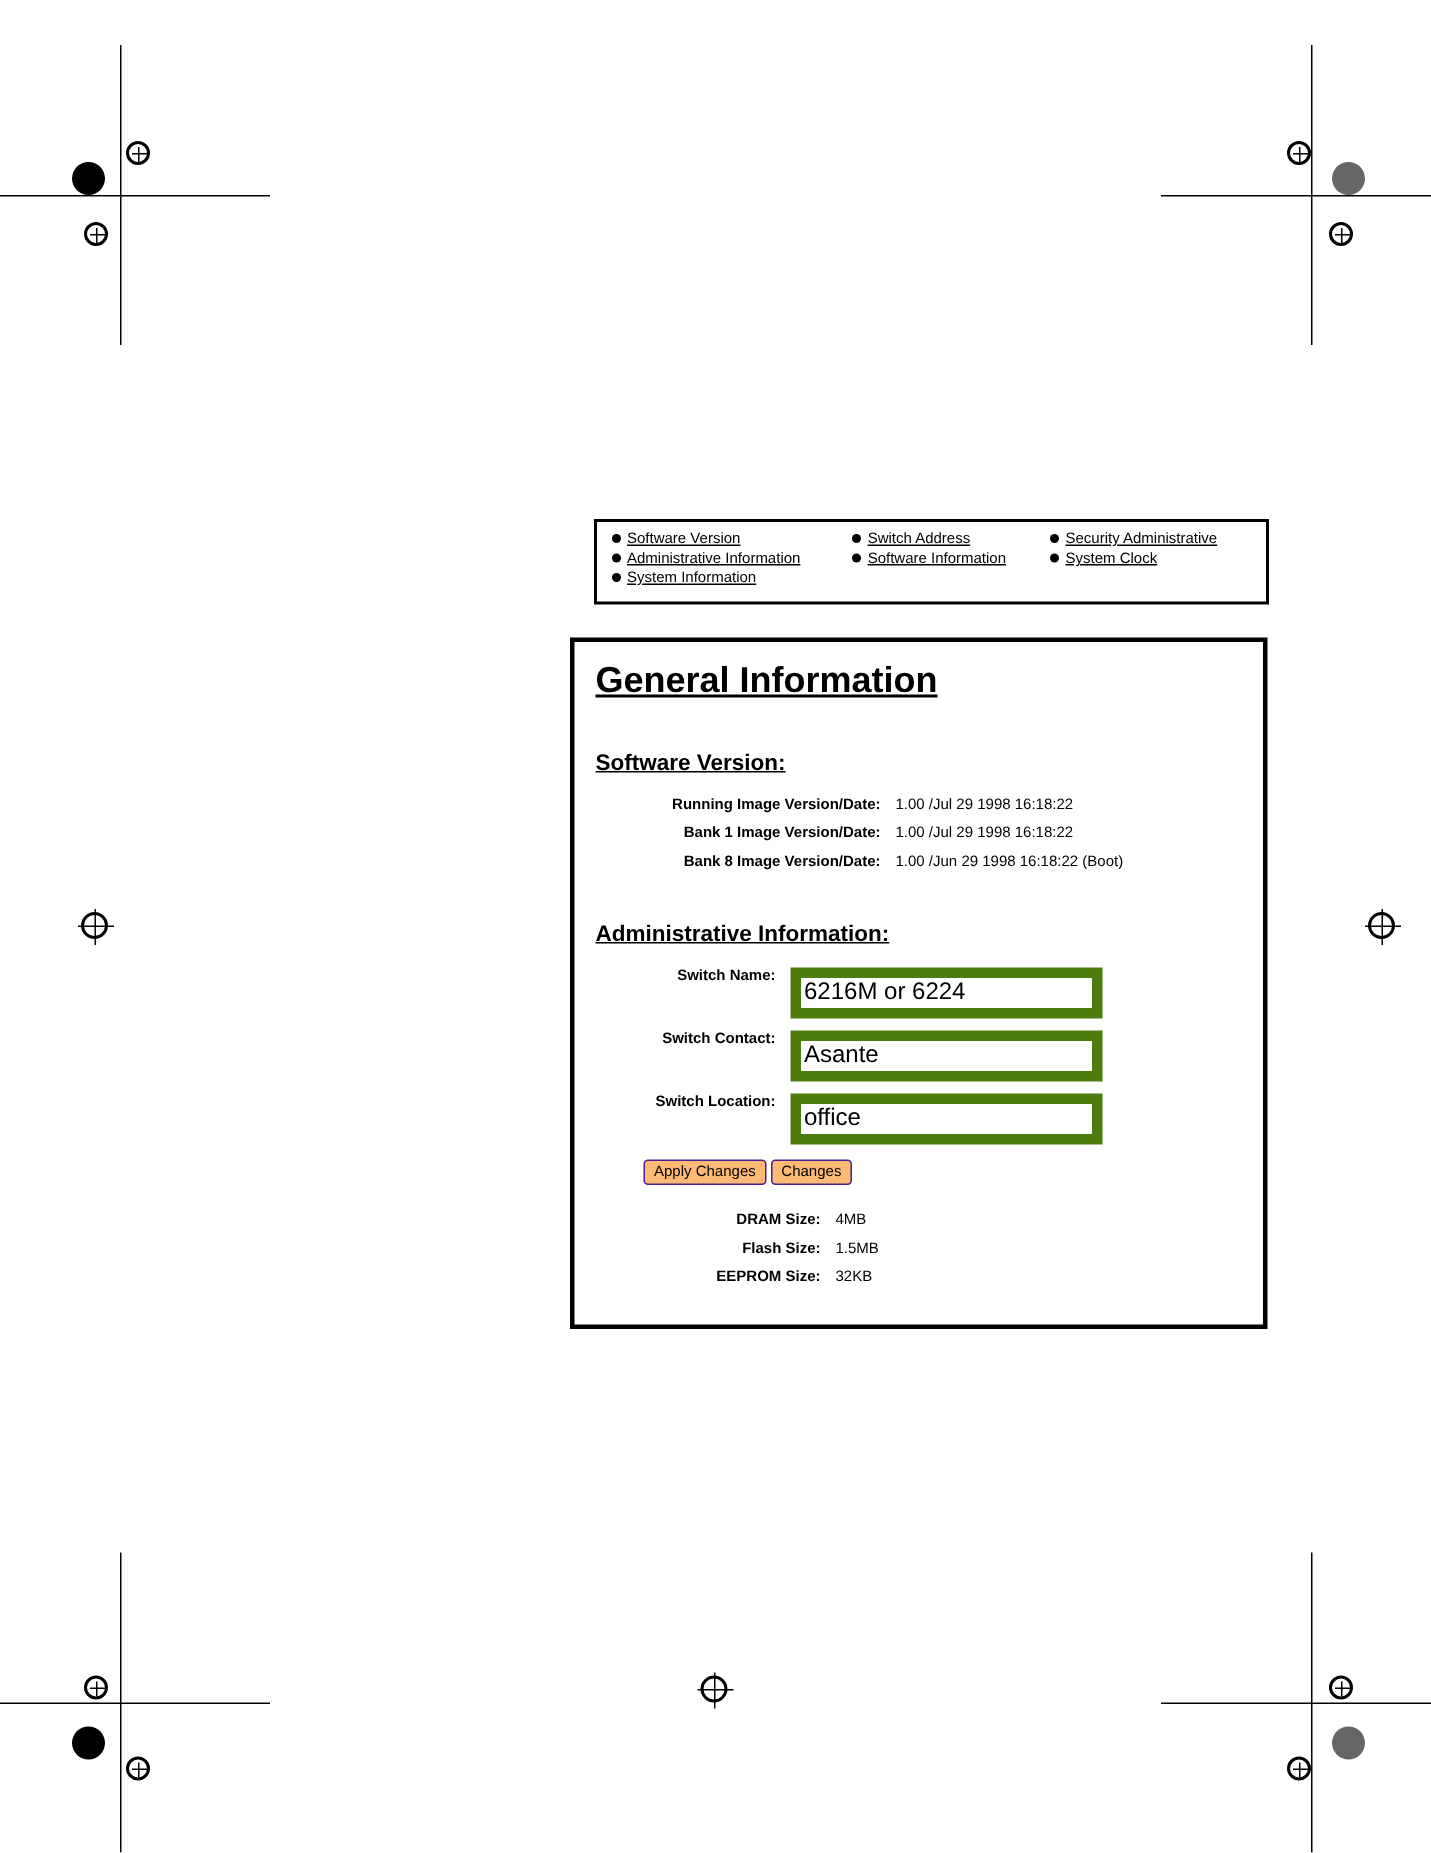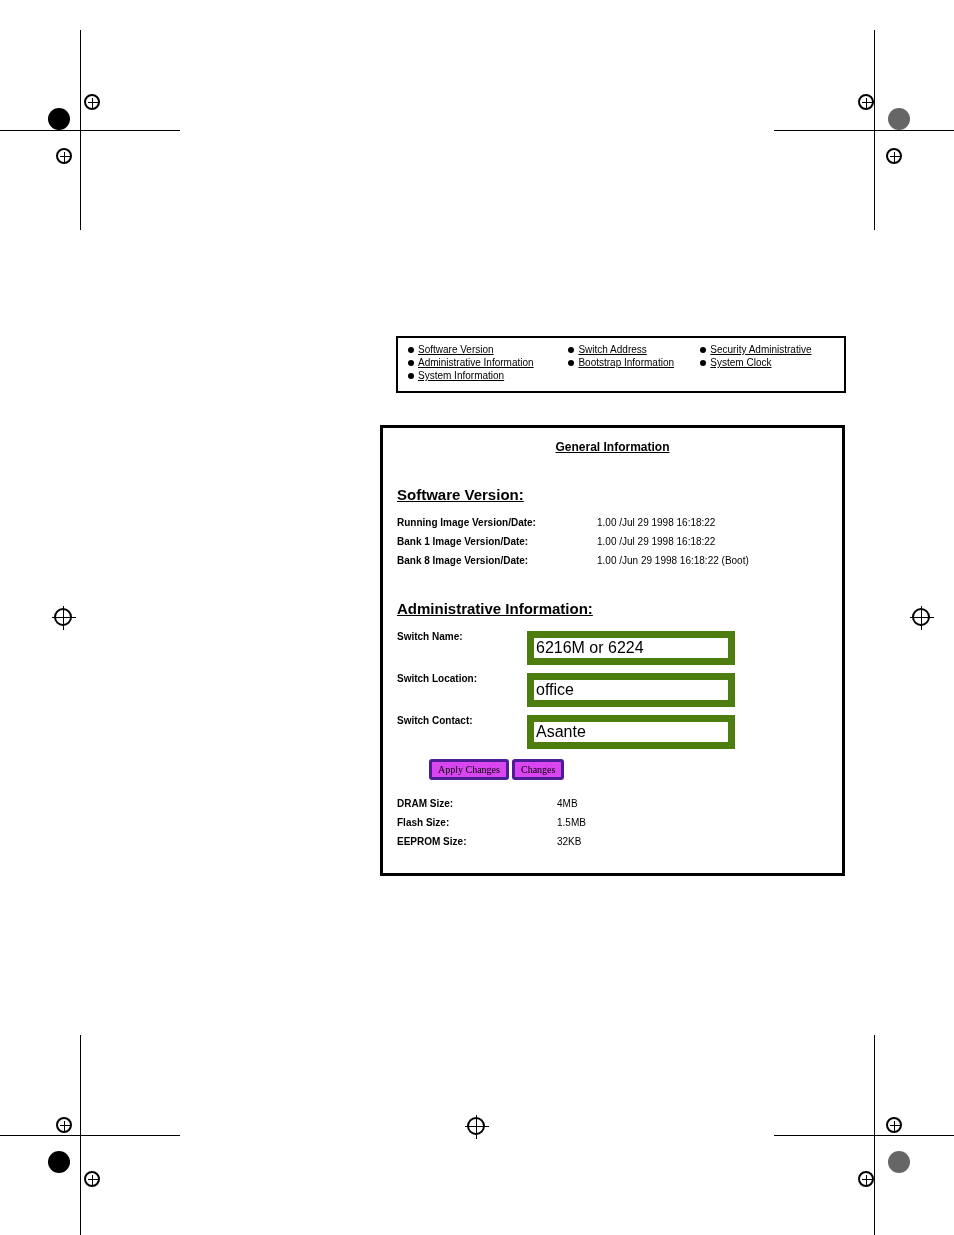--- a/index.html
+++ b/index.html
@@ -11,41 +11,41 @@
   .reg{position:absolute;width:22px;height:22px;border-radius:50%;}
   .reg.dark{background:#000;}
   .reg.grey{background:#666;}
   .reg.small{width:16px;height:16px;border:2px solid #000;background:#fff;box-sizing:border-box;}
   .reg.small::after{content:"";position:absolute;left:6px;top:2px;width:0;height:10px;border-left:1px solid #000;}
   .reg.small::before{content:"";position:absolute;top:6px;left:2px;height:0;width:10px;border-top:1px solid #000;}
   .midreg{position:absolute;width:18px;height:18px;border:2px solid #000;border-radius:50%;background:#fff;box-sizing:border-box;}
   .midreg::after{content:"";position:absolute;left:7px;top:-4px;height:24px;border-left:1px solid #000;}
   .midreg::before{content:"";position:absolute;top:7px;left:-4px;width:24px;border-top:1px solid #000;}
   
-  .navbox{position:absolute;left:396px;top:336px;width:450px;border:2px solid #000;padding:6px 10px 10px 10px;box-sizing:border-box;}
+  .navbox{position:absolute;left:396px;top:346px;width:450px;border:2px solid #000;padding:6px 10px 10px 10px;box-sizing:border-box;}
   .navcols{display:flex;}
   .navcol{display:flex;flex-direction:column;gap:2px;}
   .navcol.c1{width:180px;}
   .navcol.c2{width:148px;}
   .navcol.c3{width:150px;}
   .navlink{font-size:10px;color:#000;}
   .navlink .dot{display:inline-block;width:6px;height:6px;border-radius:50%;background:#000;margin-right:4px;vertical-align:middle;}
   .navlink .u{text-decoration:underline;}
   
   .panel{position:absolute;left:380px;top:425px;width:465px;border:3px solid #000;padding:12px 14px 18px 14px;box-sizing:border-box;}
-  .panel-title{font-family:"Arial Black",Arial,sans-serif;font-weight:900;font-size:12px;text-align:center;text-decoration:underline;margin-bottom:32px;}
+  .panel-title{font-family:"Arial Black",Arial,sans-serif;font-weight:900;font-size:24px;text-align:left;text-decoration:underline;margin-bottom:32px;}
   .sect-head{font-family:Arial,sans-serif;font-weight:bold;font-size:15px;text-decoration:underline;margin-bottom:14px;}
   .kv{display:flex;margin-bottom:8px;font-size:10px;font-weight:bold;}
-  .kv .k{width:190px;text-align:left;padding-right:10px;}
+  .kv .k{width:190px;text-align:right;padding-right:10px;}
   .kv .v{font-weight:normal;}
   .gap{height:26px;}
   .admin .kv .k{width:120px;}
   .admin input[type=text]{width:190px;font-size:16px;padding:1px 2px;border:7px solid #4d7c0f;font-family:Verdana,Geneva,sans-serif;}
   .btnrow{margin:10px 0 18px 32px;}
-  .btn{display:inline-block;font-size:10px;padding:2px 6px;border:3px solid #4c1d95;border-radius:3px;background:#d946ef;cursor:pointer;font-family:Liberation Serif, serif;}
+  .btn{display:inline-block;font-size:10px;padding:2px 6px;border:1px solid #4c1d95;border-radius:3px;background:#fdba74;cursor:pointer;font-family:Liberation Sans, sans-serif;}
   .sys .kv .k{width:150px;}
 </style>
 </head>
 <body>
 
 <div class="page">
 
   <div class="crop" style="left:20px;top:70px;">
     <div class="rule-h"></div>
       <div class="rule-v"></div>
@@ -81,21 +81,21 @@
 
   <div class="navbox">
     <div class="navcols">
       <div class="navcol c1">
         <span class="navlink"><span class="dot"></span><span class="u">Software Version</span></span>
         <span class="navlink"><span class="dot"></span><span class="u">Administrative Information</span></span>
         <span class="navlink"><span class="dot"></span><span class="u">System Information</span></span>
       </div>
       <div class="navcol c2">
         <span class="navlink"><span class="dot"></span><span class="u">Switch Address</span></span>
-        <span class="navlink"><span class="dot"></span><span class="u">Bootstrap Information</span></span>
+        <span class="navlink"><span class="dot"></span><span class="u">Software Information</span></span>
       </div>
       <div class="navcol c3">
         <span class="navlink"><span class="dot"></span><span class="u">Security Administrative</span></span>
         <span class="navlink"><span class="dot"></span><span class="u">System Clock</span></span>
       </div>
     </div>
   </div>
 
   <div class="panel">
     <div class="panel-title">General Information</div>
@@ -116,26 +116,26 @@
 
     <div class="gap"></div>
 
     <div class="admin">
       <div class="sect-head">Administrative Information:</div>
       <div class="kv">
         <div class="k">Switch Name:</div>
         <div class="v"><input type="text" value="6216M or 6224" style=""></div>
       </div>
       <div class="kv">
+        <div class="k">Switch Contact:</div>
+        <div class="v"><input type="text" value="Asante" style=""></div>
+      </div>
+      <div class="kv">
         <div class="k">Switch Location:</div>
         <div class="v"><input type="text" value="office" style=""></div>
-      </div>
-      <div class="kv">
-        <div class="k">Switch Contact:</div>
-        <div class="v"><input type="text" value="Asante" style=""></div>
       </div>
       <div class="btnrow">
         <button class="btn">Apply Changes</button>
         <button class="btn">Changes</button>
       </div>
     </div>
 
     <div class="sys">
       <div class="kv">
         <div class="k">DRAM Size:</div>

